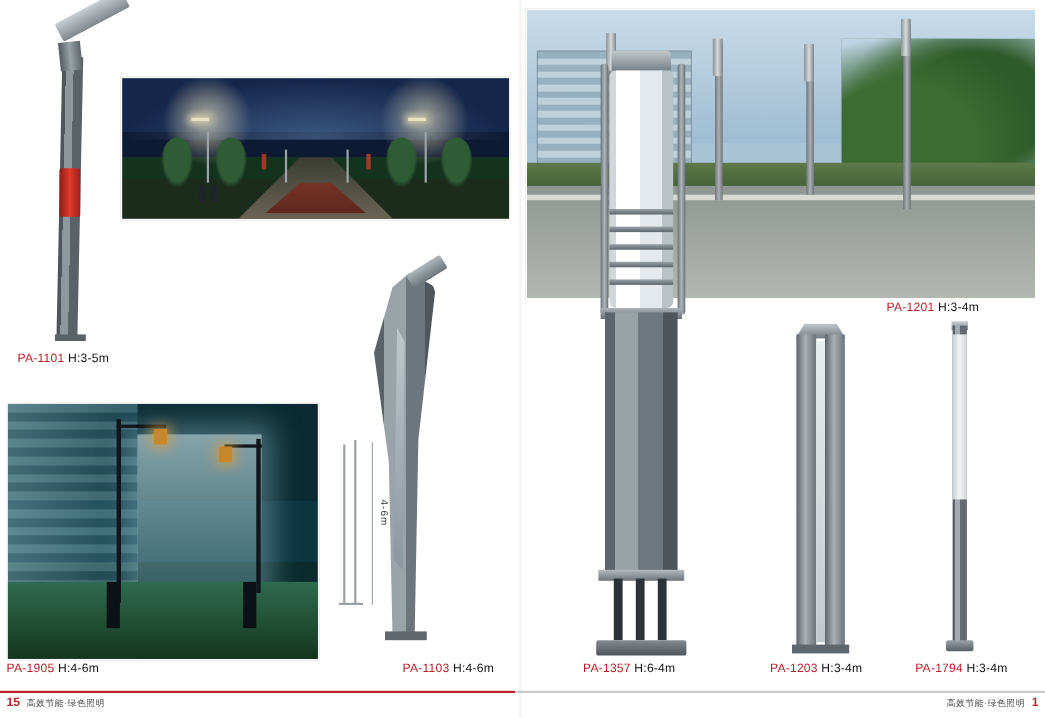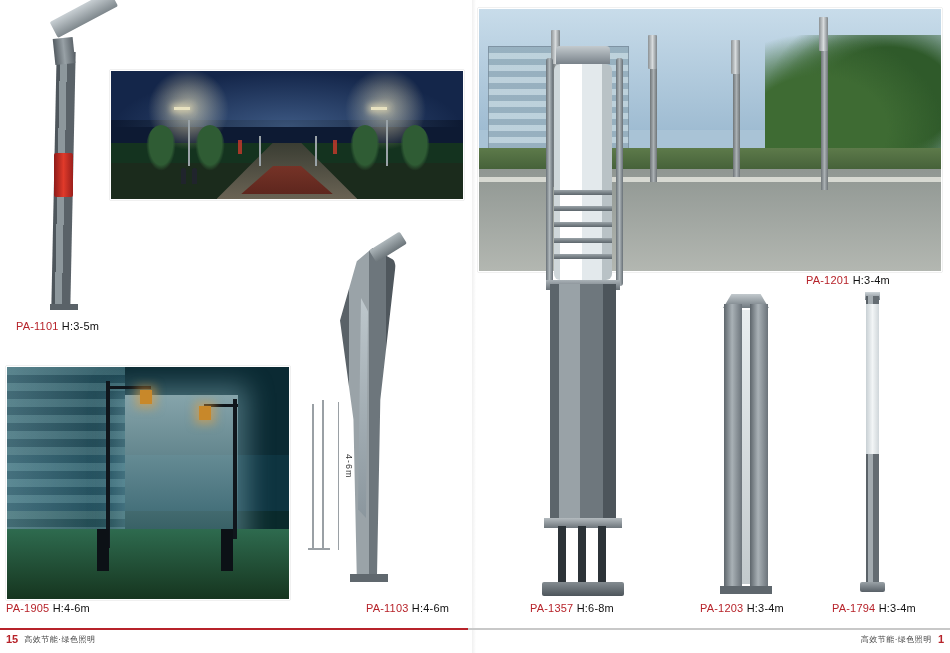--- a/index.html
+++ b/index.html
@@ -477,21 +477,21 @@
     <div class="p1202-collar"></div>
     <div class="p1202-shaft"></div>
     <div class="p1202-footring"></div>
     <div class="p1202-slot" style="left:28px;"></div>
     <div class="p1202-slot" style="left:48px;"></div>
     <div class="p1202-slot" style="left:68px;"></div>
     <div class="p1202-foot"></div>
   </div>
   <div class="abs label" style="left:530px; top:602px;">
     <span class="code">PA-1357</span>
-    <span class="h">H:6-8m</span>
+    <span class="h">H:6-4m</span>
   </div>
 
   <div class="abs" id="prod-1203">
     <div class="p1203-top"></div>
     <div class="p1203-post l"></div>
     <div class="p1203-post r"></div>
     <div class="p1203-gap"></div>
     <div class="p1203-base"></div>
   </div>
   <div class="abs label" style="left:700px; top:602px;">

